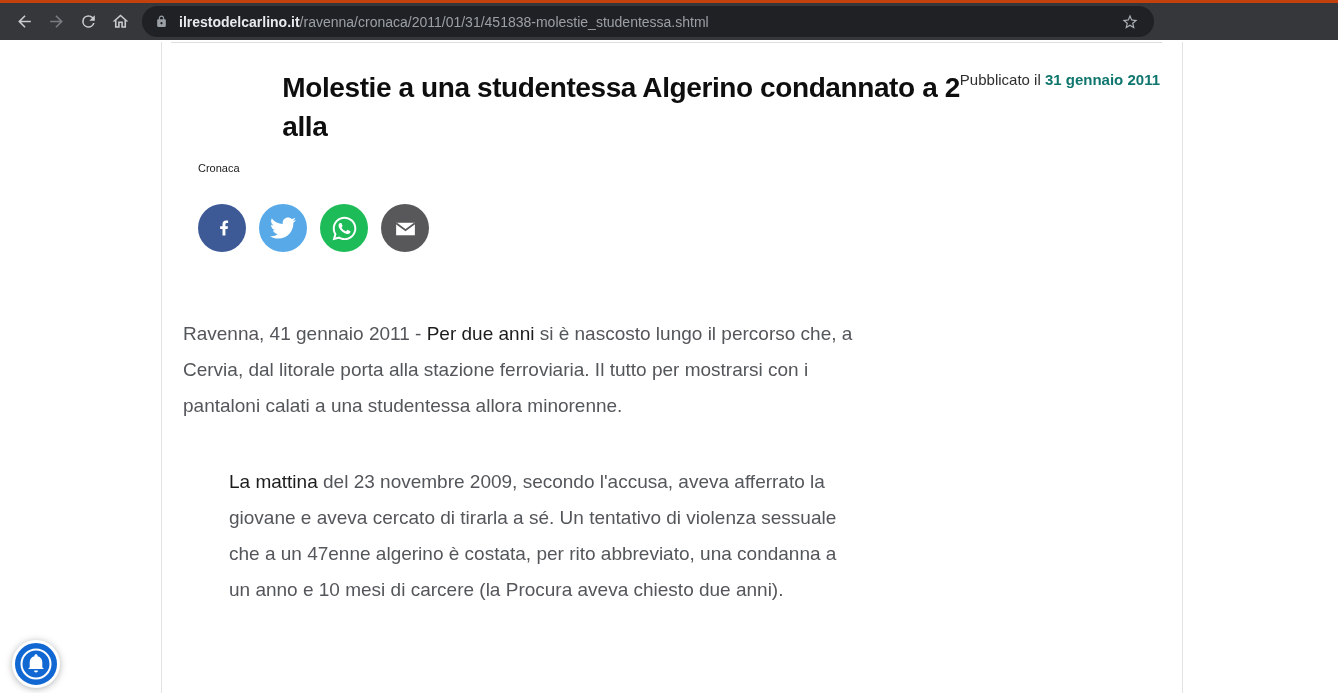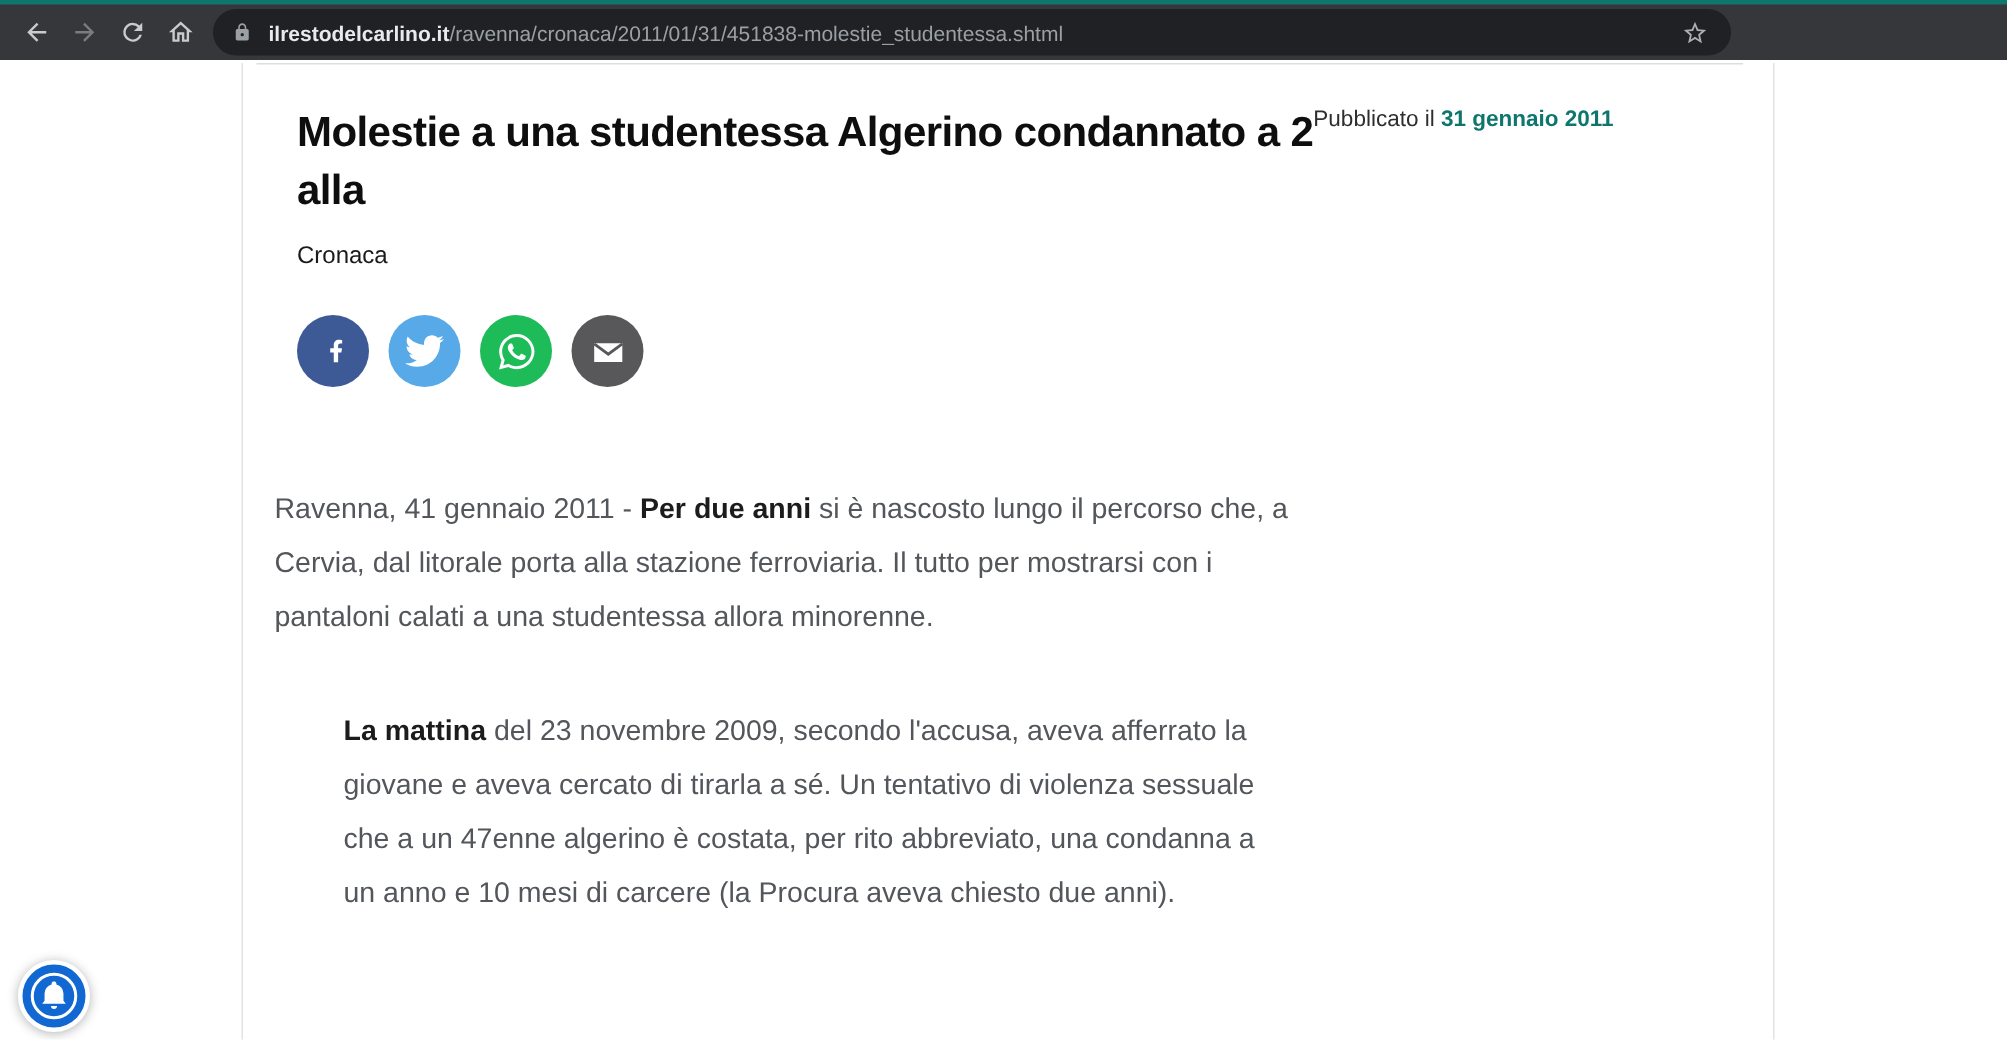--- a/index.html
+++ b/index.html
@@ -1,20 +1,20 @@
 <!DOCTYPE html>
 <html><head>
 <meta charset="utf-8">
 <style>
   * { margin:0; padding:0; box-sizing:border-box; }
   html,body { width:1338px; height:693px; overflow:hidden; background:#fff;
               font-family:"Liberation Sans", sans-serif; }
 
   
-  .toolbar { height:40px; background:#36373a; border-top:3px solid #0f766e;
+  .toolbar { height:40px; background:#36373a; border-top:3px solid #c2410c;
              display:flex; align-items:center; padding-left:8px; }
   .nav-btn { width:32px; height:32px; border-radius:50%; display:flex;
              align-items:center; justify-content:center; flex:0 0 auto; cursor:pointer; }
   .nav-btn svg { width:19px; height:19px; fill:#c9cbce; }
   .nav-btn.disabled svg { fill:#797d82; }
   .omnibox { width:1012px; height:31px; margin-left:6px; background:#202124;
              border-radius:16px; display:flex; align-items:center;
              padding:0 12px 0 13px; cursor:text; }
   .omnibox svg.lock { width:13px; height:13px; fill:#9aa0a6; flex:0 0 auto; }
   .url { font-size:14px; margin-left:11px; white-space:nowrap; overflow:hidden; }
@@ -23,37 +23,37 @@
   .star-btn { margin-left:auto; width:24px; height:24px; display:flex;
               align-items:center; justify-content:center; cursor:pointer; }
   .star-btn svg { width:18px; height:18px; fill:#aab0b6; }
 
   
   .page { height:653px; background:#fff; position:relative; }
   .content-col { margin-left:161px; width:1022px; height:100%;
                  border-left:1px solid #e3e3e3; border-right:1px solid #e3e3e3; }
   .top-rule { border-top:1px solid #dedede; margin:2px 20px 0 9px; }
 
-  .article-header { display:flex; justify-content:flex-start;
+  .article-header { display:flex; justify-content:flex-end;
                     padding:25px 22px 0 36px; }
   h1.title { font-size:28px; line-height:39px; font-weight:700; color:#0e0e0e;
              letter-spacing:-0.4px; max-width:710px; }
   .publish { font-size:15px; color:#2e2e2e; white-space:nowrap; padding-top:3px; }
   .publish b { font-weight:700; color:#0f766e; }
 
-  .category { padding-left:36px; margin-top:16px; font-size:16px; color:#1a1a1a; }
+  .category { padding-left:36px; margin-top:16px; font-size:11px; color:#1a1a1a; }
 
   .share-row { padding-left:36px; margin-top:30px; display:flex; gap:13px; }
   .share-btn { width:48px; height:48px; border-radius:50%; display:flex;
                align-items:center; justify-content:center; cursor:pointer; }
   .share-btn svg { fill:#fff; }
 
   .article-body { padding-left:21px; width:700px; }
   .article-body p { font-size:19px; line-height:36px; color:#53565a; }
-  .article-body p b { color:#1c1c1c; font-weight:700;text-align:right; }
+  .article-body p b { color:#1c1c1c; font-weight:400;text-align:right; }
   .p1 { margin-top:64px; }
   .p2 { margin-top:40px;margin-left:46px; }
   .p3 { margin-top:41px; }
 
   
   .bell-fab { position:absolute; left:12px; top:598px; width:48px; height:48px;
               border-radius:50%; background:#1268d3; border:3px solid #fff;
               box-shadow:0 1px 7px rgba(60,64,67,.4);
               display:flex; align-items:center; justify-content:center; cursor:pointer; }
   .bell-fab svg { width:40px; height:40px; }

